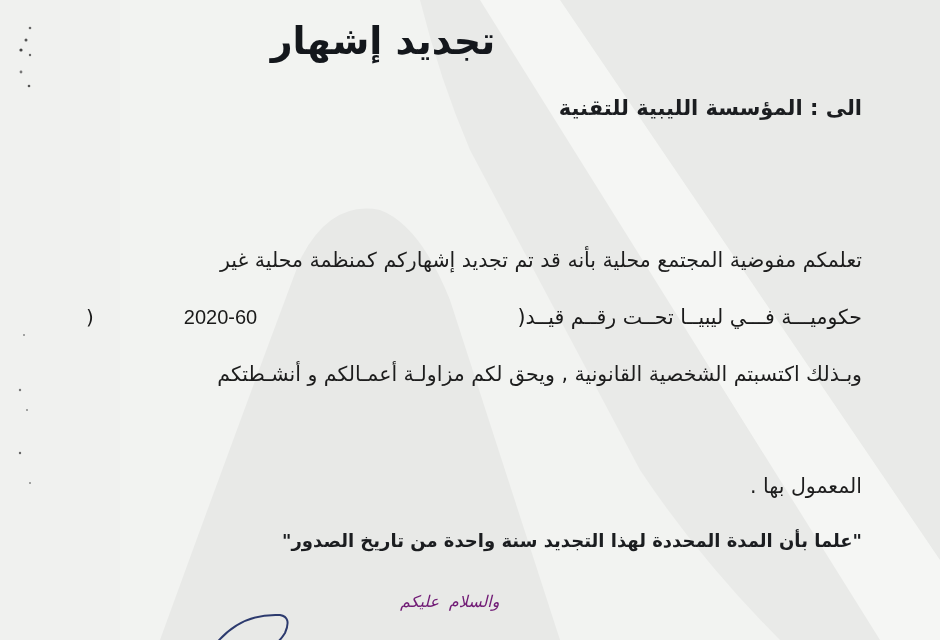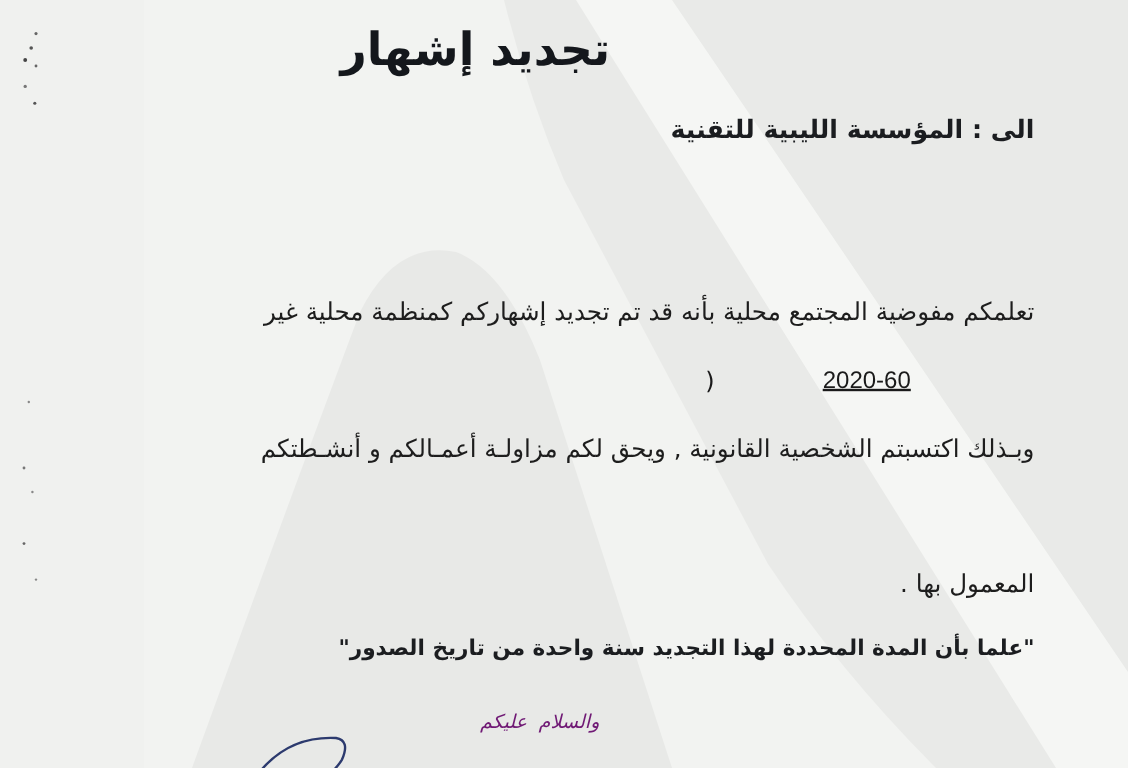--- a/index.html
+++ b/index.html
@@ -7,21 +7,21 @@
       width: 940px; height: 640px; overflow: hidden;
       background: #f2f3f1;
       position: relative;
       font-family: "DejaVu Sans", sans-serif;
       color: #1a1a1a;
     }
     .page { position: absolute; inset: 0; overflow: hidden; }
     .watermark { position: absolute; inset: 0; pointer-events: none; }
     .specks { position: absolute; left: 0; top: 0; width: 60px; height: 640px; }
     .title {
-      position: absolute; top: 6px; left: 14px; width: 764px; text-align: center;
+      position: absolute; top: 6px; left: 1px; width: 764px; text-align: center;
       font-family: "DejaVu Sans", sans-serif; font-weight: 900; font-size: 38px;
       color: #14171c; letter-spacing: 0; line-height: 70px; direction: rtl;
     }
     .line {
       position: absolute; direction: rtl; text-align: right; white-space: nowrap;
     }
     .to-line {
       right: 78px; top: 96px; font-weight: bold; font-size: 21px; color: #1b1d20; margin-left: 44px;
     }
     .greeting {
@@ -76,23 +76,24 @@
   </svg>
 
   <div class="title">تجديد إشهار</div>
 
   <div class="line to-line">الى : المؤسسة الليبية للتقنية</div>
 
 
   <div class="line body-line l1">تعلمكم مفوضية المجتمع محلية بأنه قد تم تجديد إشهاركم كمنظمة محلية غير</div>
 
   <div class="reg-wrap">
+    <span class="reg-text">حكوميـــة فـــي ليبيــا تحــت رقــم قيــد(</span>
     <span class="reg-mid">
       <span class="reg-paren">)</span>
-      <span class="reg-num" style="margin-left:90px;margin-right:103px;text-decoration:underline;">2020-60</span>
+      <span class="reg-num" style="margin-left:90px;margin-right:60px;">2020-60</span>
     </span>
   </div>
 
   <div class="line body-line l3">وبـذلك اكتسبتم الشخصية القانونية , ويحق لكم مزاولـة أعمـالكم و أنشـطتكم</div>
   <div class="line body-line l5">المعمول بها .</div>
 
   <div class="line note">"علما بأن المدة المحددة لهذا التجديد سنة واحدة من تاريخ الصدور"</div>
 
   <div class="line closing">والسلام عليكم</div>
 

